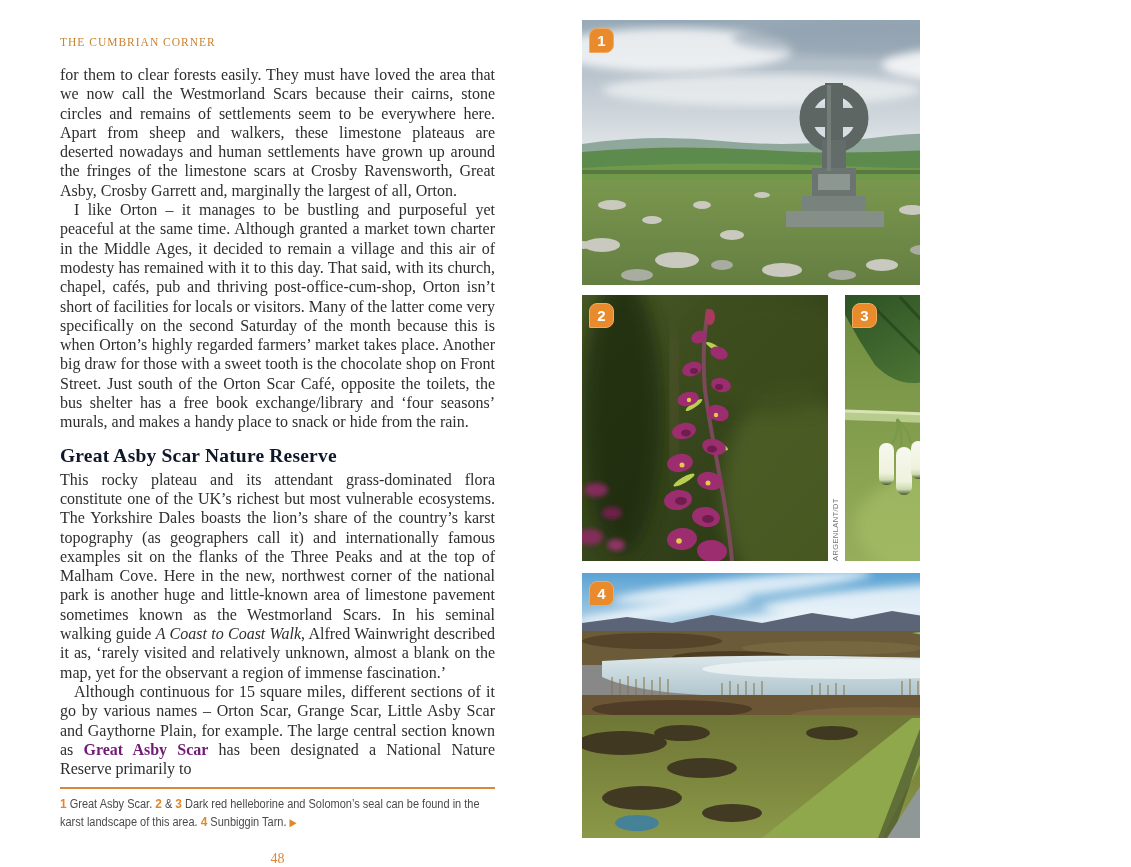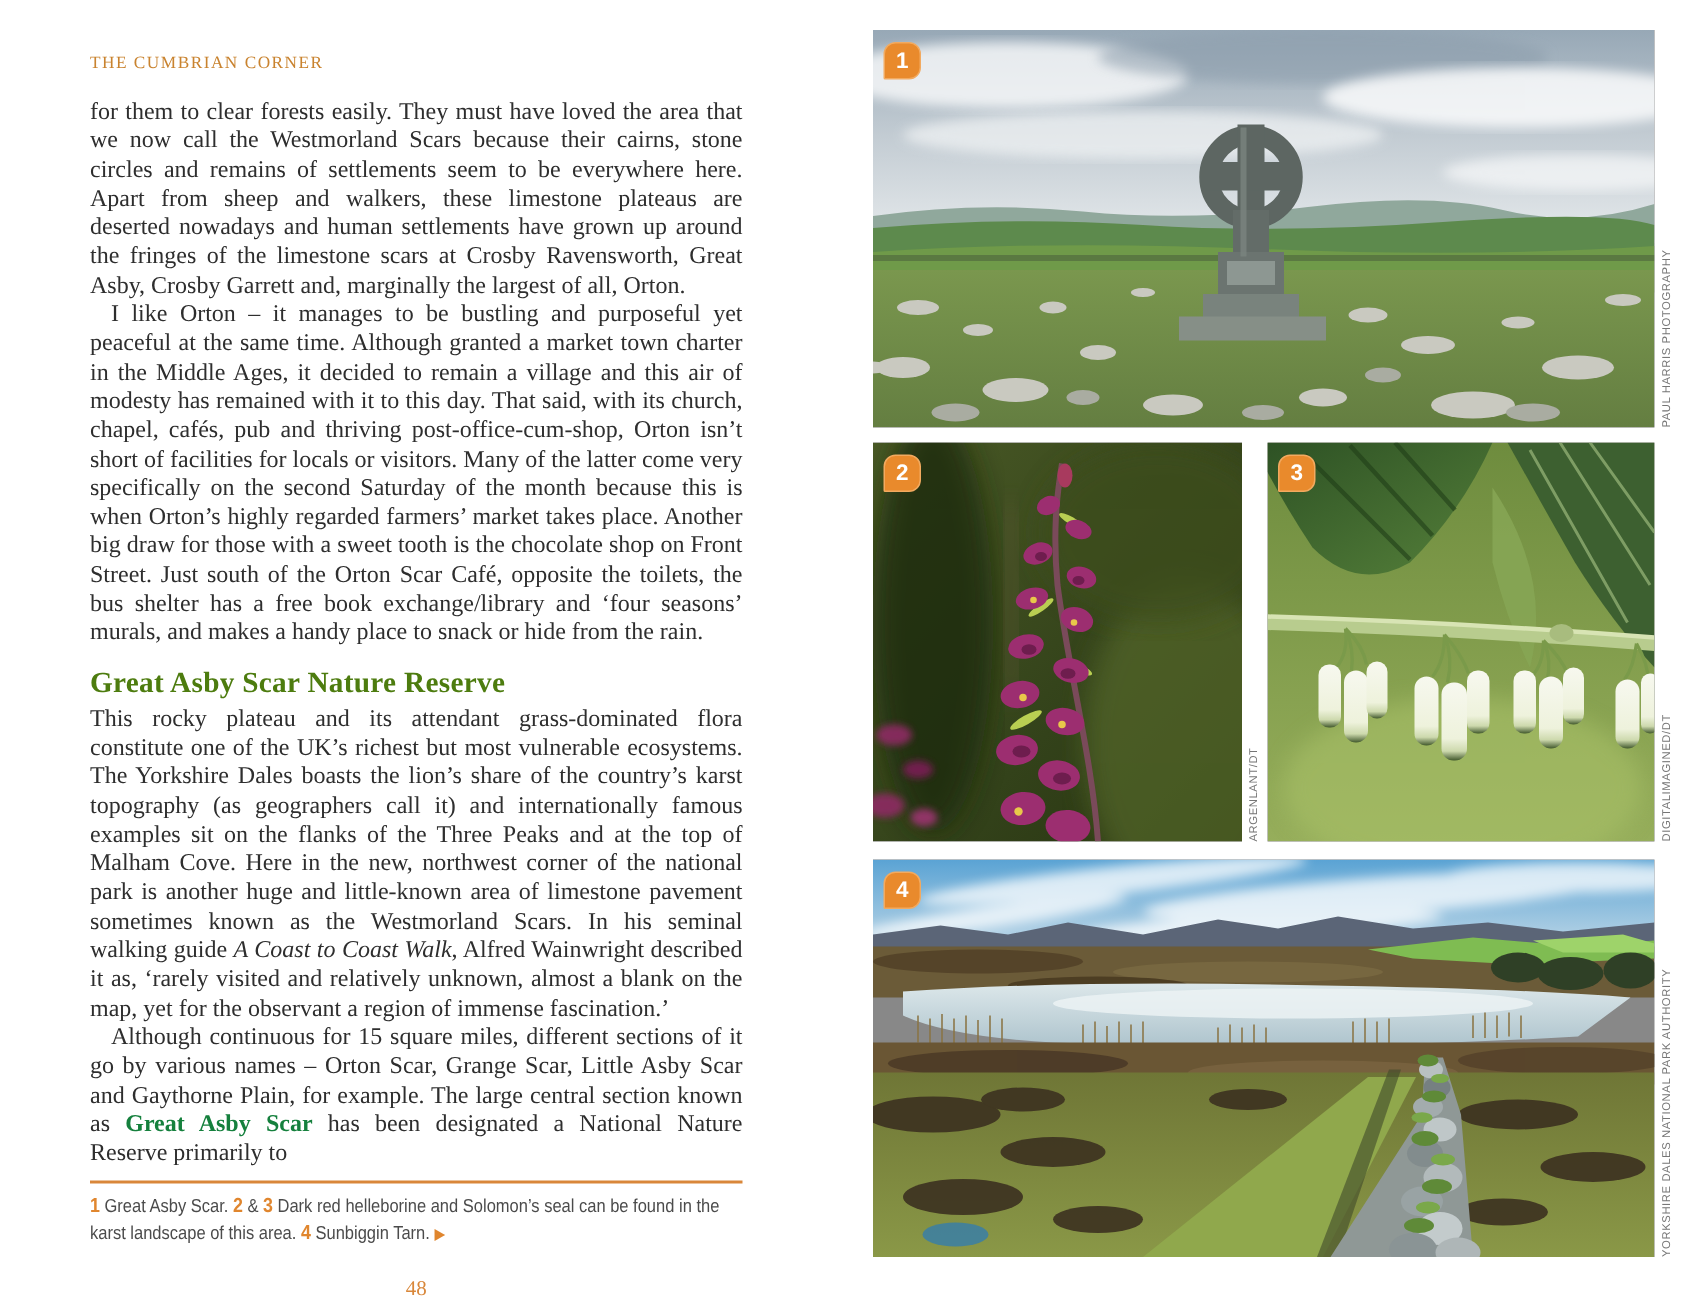--- a/index.html
+++ b/index.html
@@ -1,25 +1,25 @@
 <!DOCTYPE html>
 <html><head>
 <meta charset="utf-8">
 <style>
   html,body{margin:0;padding:0;background:#ffffff;}
-  .page{position:relative;width:1131px;height:867px;background:#ffffff;overflow:hidden;
+  .page{position:relative;width:920px;height:867px;background:#ffffff;overflow:hidden;
         font-family:"Liberation Serif", serif;text-decoration:underline;}
   
   .left-col{position:absolute;left:60px;top:36px;width:435px;color:#2e2e2e;}
   .kicker{font-size:11.5px;letter-spacing:1px;color:#c9832f;margin:0 0 17px 0;font-weight:400;}
   p.body{font-size:16px;line-height:19.3px;text-align:justify;margin:0;}
   p.indent{text-indent:14px;}
-  h2.section{font-size:19.5px;font-weight:600;color:#4d7c0f;margin:13px 0 3px 0;letter-spacing:0.2px;}
+  h2.section{font-size:19.5px;font-weight:600;color:#0f172a;margin:13px 0 3px 0;letter-spacing:0.2px;}
   .italic{font-style:italic;}
-  .bold-term{font-weight:bold;color:#15803d;}
+  .bold-term{font-weight:bold;color:#701a75;}
   .caption-rule{height:2px;background:#d9873a;margin-top:9px;}
   .caption{margin-top:6px;width:494px;transform:scaleX(0.88);transform-origin:0 0;
            font-family:"Liberation Sans", sans-serif;font-size:12.5px;line-height:17px;color:#4b4b4b;}
   .cap-num{color:#e0862e;font-weight:bold;font-size:13.5px;}
   .cap-arrow{color:#e0862e;font-size:10.5px;}
   .page-num{color:#d9873a;font-size:14px;margin-top:20px;text-align:center;}
   
   .photo{position:absolute;overflow:hidden;background:#888;}
   .photo svg{display:block;width:100%;height:100%;}
   .p1{left:582px;top:20px;width:521px;height:265px;}

